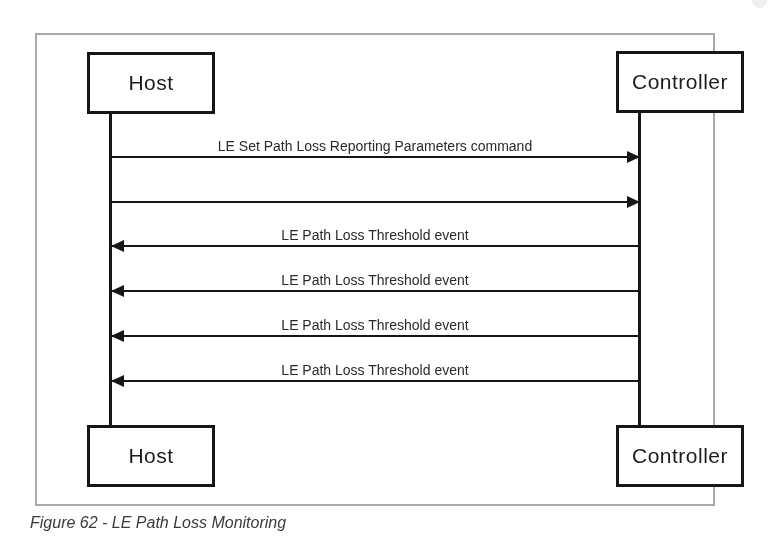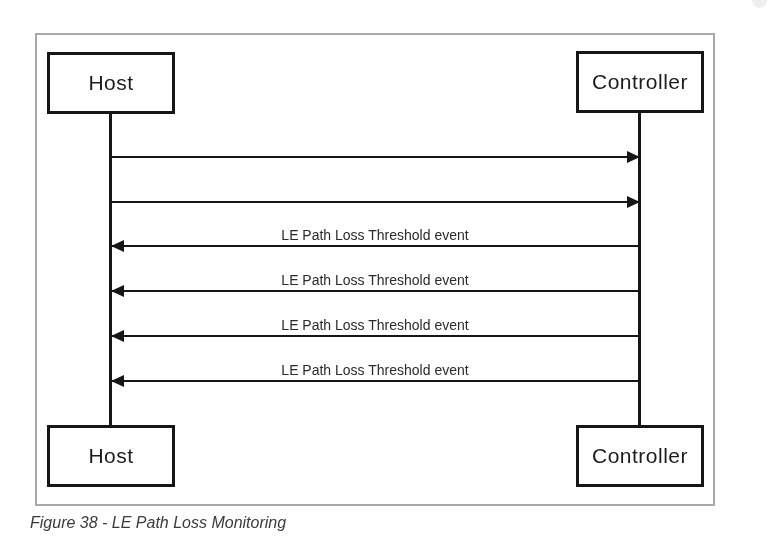--- a/index.html
+++ b/index.html
@@ -31,20 +31,21 @@
     position: absolute;
     width: 128px;
     height: 62px;
     border: 3px solid #161616;
     box-sizing: border-box;
     background: #ffffff;
     display: flex;
     align-items: center;
     justify-content: center;
     z-index: 3;
+    margin-left: 40px;
   }
   .abox span {
     font-size: 21px;
     color: #1c1c1c;
     letter-spacing: 0.5px;
   }
   .host-top        { left: 47px;  top: 52px; }
   .controller-top  { left: 576px; top: 51px; }
   .host-bottom     { left: 47px;  top: 425px; }
   .controller-bottom{ left: 576px; top: 425px; }
@@ -139,20 +140,21 @@
   <div class="abox host-bottom">
     <span>Host</span>
   </div>
   <div class="abox controller-bottom">
     <span>Controller</span>
   </div>
 
   <div class="lifeline host"></div>
   <div class="lifeline ctrl"></div>
 
+  <div class="msg-label" style="top:136px">LE Set Path Loss Reporting Parameters command</div>
   <div class="msg-line" style="top:156px"></div>
   <div class="arrowhead right" style="left:627px; top:151px"></div>
 
   <div class="msg-line" style="top:201px"></div>
   <div class="arrowhead right" style="left:627px; top:196px"></div>
 
   <div class="msg-label" style="top:225px">LE Path Loss Threshold event</div>
   <div class="msg-line" style="top:245px"></div>
   <div class="arrowhead left" style="left:111px; top:240px"></div>
 
@@ -161,18 +163,18 @@
   <div class="arrowhead left" style="left:111px; top:285px"></div>
 
   <div class="msg-label" style="top:315px">LE Path Loss Threshold event</div>
   <div class="msg-line" style="top:335px"></div>
   <div class="arrowhead left" style="left:111px; top:330px"></div>
 
   <div class="msg-label" style="top:360px">LE Path Loss Threshold event</div>
   <div class="msg-line" style="top:380px"></div>
   <div class="arrowhead left" style="left:111px; top:375px"></div>
 
-  <div class="caption">Figure 38 - LE Path Loss Monitoring</div>
+  <div class="caption">Figure 62 - LE Path Loss Monitoring</div>
 
 
   <div class="corner-smudge"></div>
 
 </div>
 
 </body></html>

